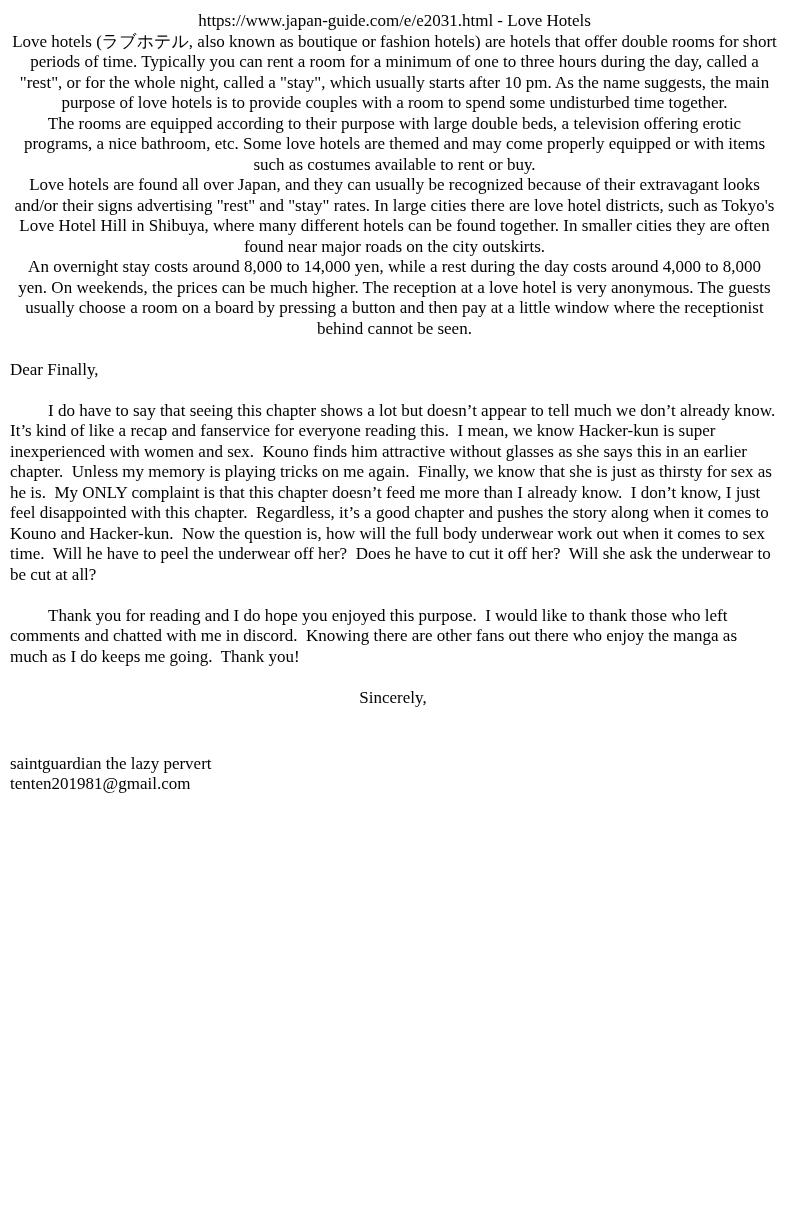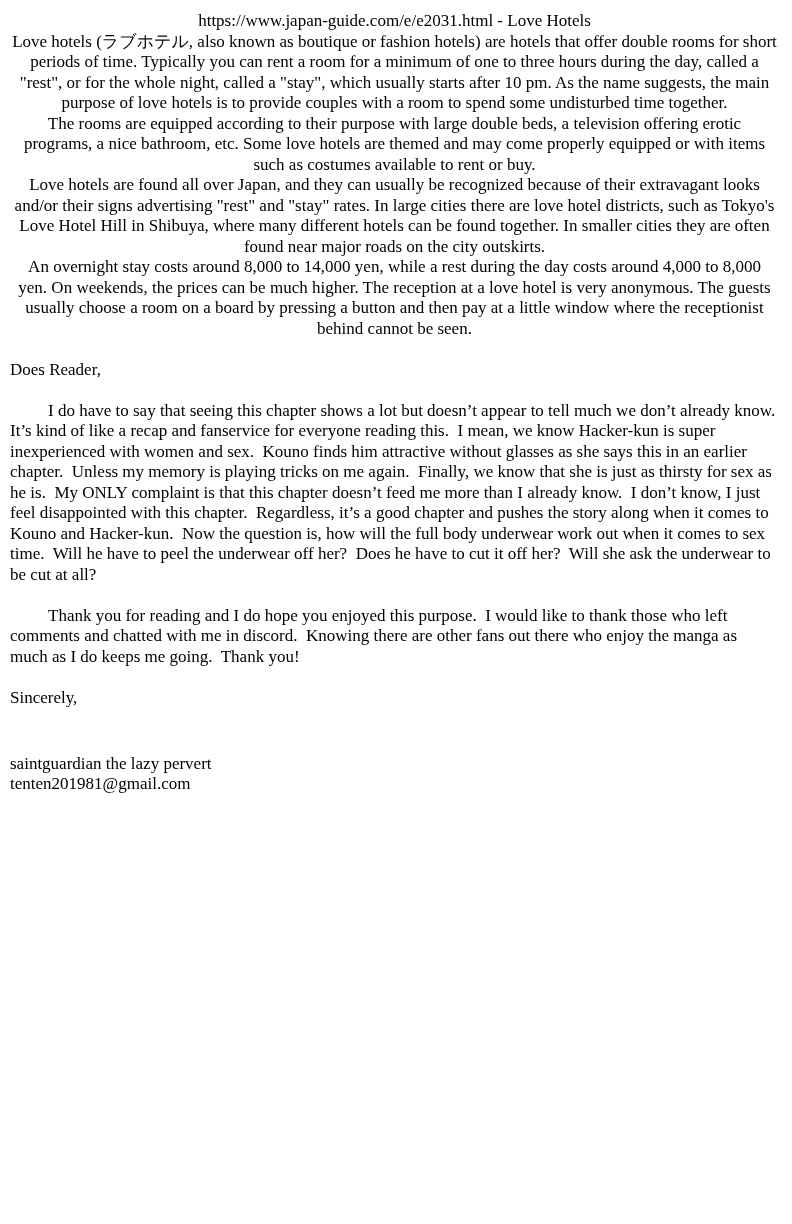--- a/index.html
+++ b/index.html
@@ -32,40 +32,41 @@
   .salutation {
     margin-top: 20.5px;
   }
   .letter .body-para {
     margin-top: 20.5px;
     text-indent: 38px;
     white-space: pre-wrap;
   }
   .closing {
     margin-top: 21px;
+    text-align: center;
   }
   .signature-block {
     margin-top: 45px;
   }
 </style>
 </head>
 <body>
 
 <div class="page">
 
   <div class="header-block">
     <p>https://www.japan-guide.com/e/e2031.html - Love Hotels</p>
     <p>Love hotels (ラブホテル, also known as boutique or fashion hotels) are hotels that offer double rooms for short periods of time. Typically you can rent a room for a minimum of one to three hours during the day, called a "rest", or for the whole night, called a "stay", which usually starts after 10 pm. As the name suggests, the main purpose of love hotels is to provide couples with a room to spend some undisturbed time together.</p>
     <p>The rooms are equipped according to their purpose with large double beds, a television offering erotic programs, a nice bathroom, etc. Some love hotels are themed and may come properly equipped or with items such as costumes available to rent or buy.</p>
     <p>Love hotels are found all over Japan, and they can usually be recognized because of their extravagant looks and/or their signs advertising "rest" and "stay" rates. In large cities there are love hotel districts, such as Tokyo's Love Hotel Hill in Shibuya, where many different hotels can be found together. In smaller cities they are often found near major roads on the city outskirts.</p>
     <p>An overnight stay costs around 8,000 to 14,000 yen, while a rest during the day costs around 4,000 to 8,000 yen. On weekends, the prices can be much higher. The reception at a love hotel is very anonymous. The guests usually choose a room on a board by pressing a button and then pay at a little window where the receptionist behind cannot be seen.</p>
   </div>
 
   <div class="letter">
-    <p class="salutation">Does Reader,</p>
+    <p class="salutation">Dear Finally,</p>
 
     <p class="body-para">I do have to say that seeing this chapter shows a lot but doesn’t appear to tell much we don’t already know.  It’s kind of like a recap and fanservice for everyone reading this.  I mean, we know Hacker-kun is super inexperienced with women and sex.  Kouno finds him attractive without glasses as she says this in an earlier chapter.  Unless my memory is playing tricks on me again.  Finally, we know that she is just as thirsty for sex as he is.  My ONLY complaint is that this chapter doesn’t feed me more than I already know.  I don’t know, I just feel disappointed with this chapter.  Regardless, it’s a good chapter and pushes the story along when it comes to Kouno and Hacker-kun.  Now the question is, how will the full body underwear work out when it comes to sex time.  Will he have to peel the underwear off her?  Does he have to cut it off her?  Will she ask the underwear to be cut at all?</p>
 
 
     <p class="body-para">Thank you for reading and I do hope you enjoyed this purpose.  I would like to thank those who left comments and chatted with me in discord.  Knowing there are other fans out there who enjoy the manga as much as I do keeps me going.  Thank you!</p>
 
     <p class="closing">Sincerely,</p>
 
     <div class="signature-block">
       <p>saintguardian the lazy pervert</p>

